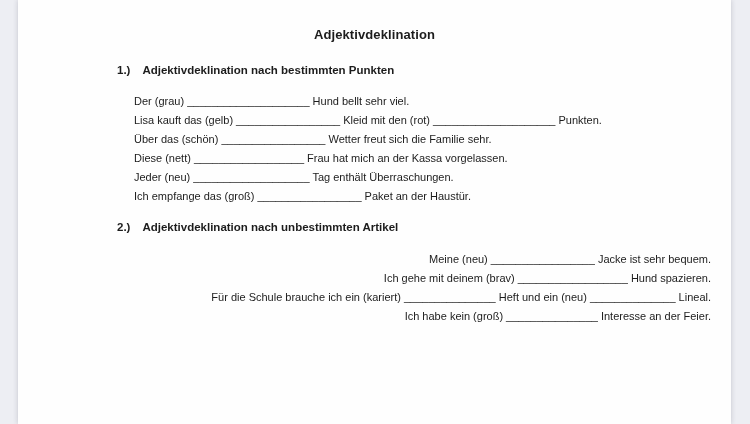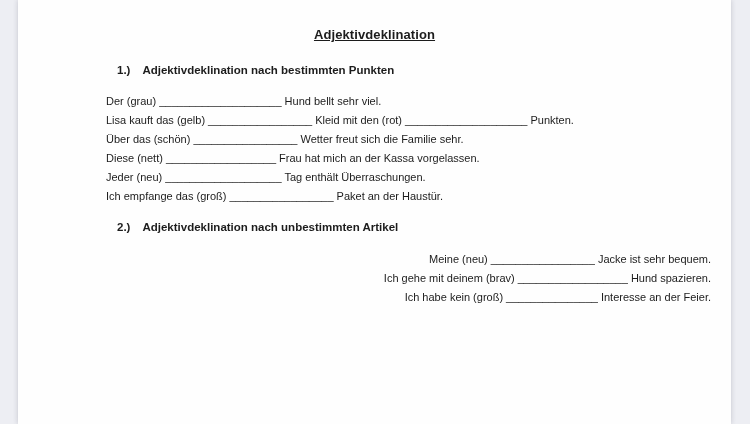--- a/index.html
+++ b/index.html
@@ -25,38 +25,37 @@
     box-shadow: 0 0 5px rgba(50,50,70,0.22);
     box-sizing: border-box;
   }
   .doc-title {
     margin-top: 27px;
     text-align: center;
     font-weight: 700;
     font-size: 13px;
     line-height: 16px;
     letter-spacing: 0.1px;
-    text-decoration: underline;
   }
   .section-heading {
     display: flex;
     gap: 12px;
     font-weight: 700;
     font-size: 11.5px;
     line-height: 15px;
     margin-left: 99px;
   }
   .section-heading.first {
     margin-top: 20px;
   }
   .section-heading.second {
     margin-top: 14px;
   }
   .exercise-lines {
-    margin-left: 88px;
+    margin-left: 116px;
     margin-right: 20px;
     font-size: 11px;
     line-height: 19px;
   }
   .exercise-lines.first {
     margin-top: 14px;
   }
   .exercise-lines.second {
     margin-top: 15px;
     text-align: right;
@@ -87,16 +86,17 @@
   </div>
 
   <div class="section-heading second">
     <span>2.)</span>
     <span>Adjektivdeklination nach unbestimmten Artikel</span>
   </div>
 
   <div class="exercise-lines second">
     <div class="exercise-line">Meine (neu) _________________ Jacke ist sehr bequem.</div>
     <div class="exercise-line">Ich gehe mit deinem (brav) __________________ Hund spazieren.</div>
+    <div class="exercise-line">Für die Schule brauche ich ein (kariert) _______________ Heft und ein (neu) ______________ Lineal.</div>
     <div class="exercise-line">Ich habe kein (groß) _______________ Interesse an der Feier.</div>
   </div>
 
 </div>
 
 </body></html>

